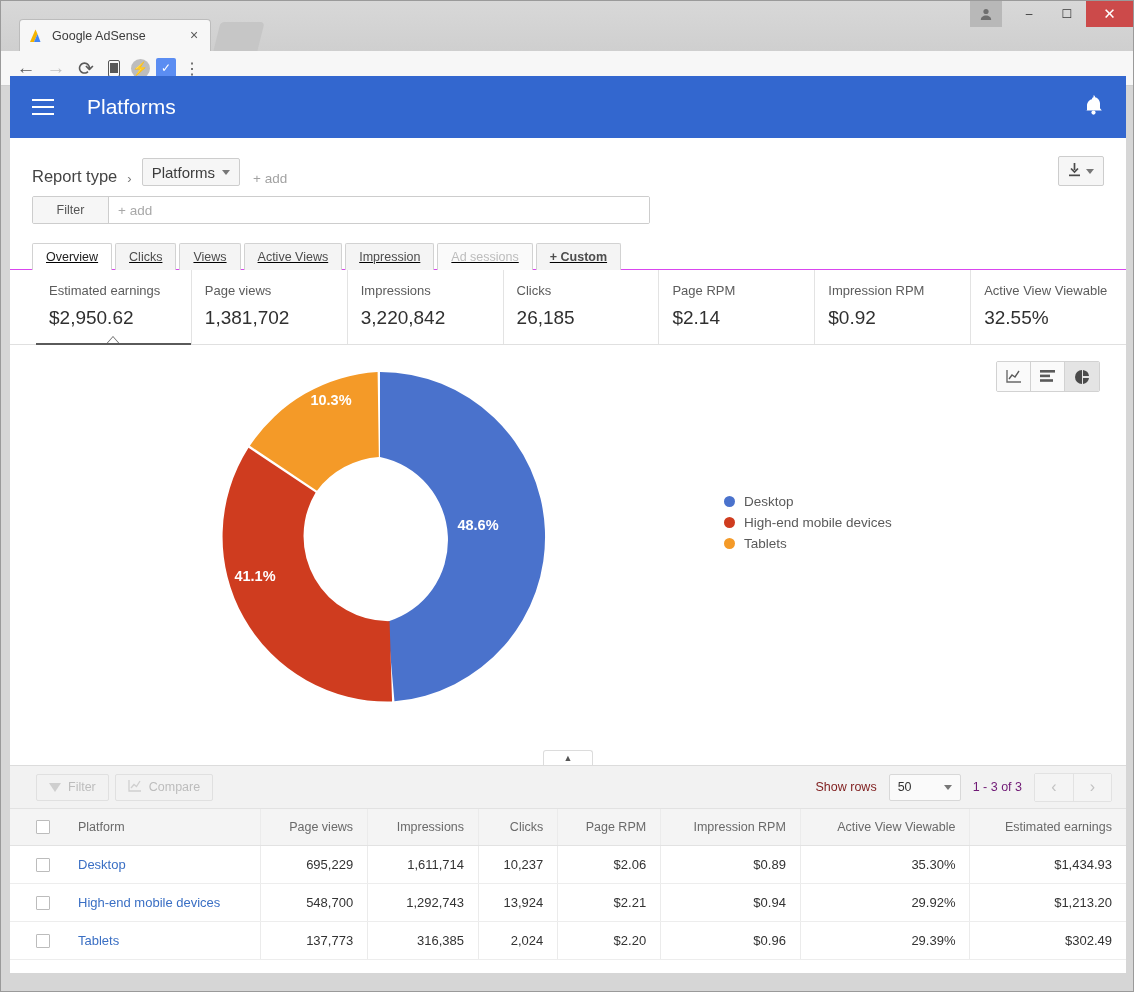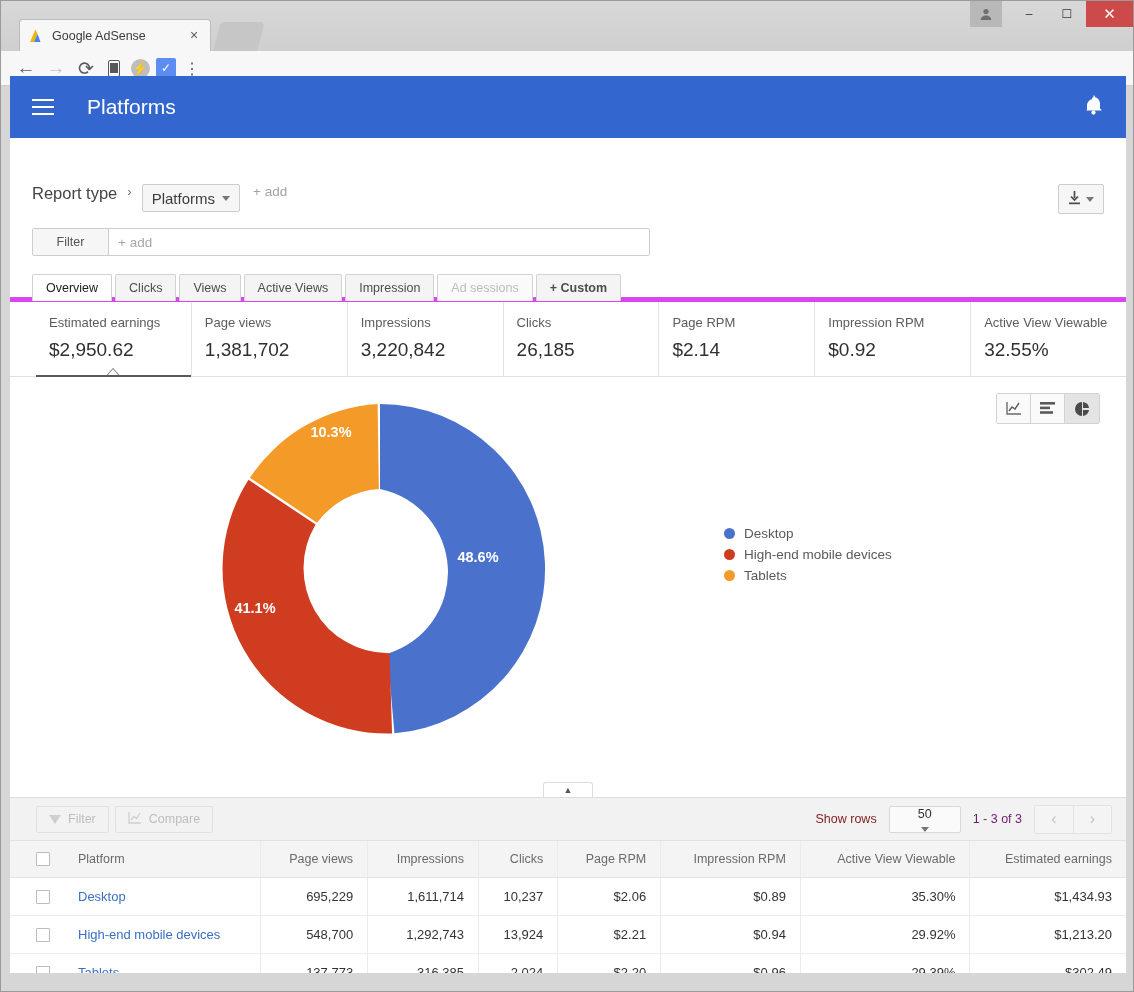--- a/index.html
+++ b/index.html
@@ -122,21 +122,21 @@
     display: block; height: 2px; background: #fff; margin-bottom: 5px;
   }
   .hamburger span:last-child { margin-bottom: 0; }
   .app-title {
     margin-left: 33px; font-size: 21px; color: #fff; font-weight: normal;
   }
   .bell { margin-left: auto; font-size: 23px; color: #fff; cursor: pointer; }
 
   
   .reportrow {
-    display: flex; align-items: flex-start; padding: 14px 22px 0 22px; height: 48px; margin-top: 32px;
+    display: flex; align-items: flex-end; padding: 14px 22px 0 22px; height: 48px;
   }
   .rt-label { font-size: 16.5px; color: #444; }
   .rt-chev { margin: 0 10px; font-size: 13px; color: #777; }
   .pill {
     border: 1px solid #cdcdcd; background: #f6f6f6; border-radius: 2px;
     height: 28px; padding: 0 9px; display: flex; align-items: center;
     font-size: 15px; color: #3c3c3c; cursor: pointer; gap: 7px;
   }
   .caret {
     width: 0; height: 0; border-left: 4px solid transparent;
@@ -202,22 +202,22 @@
     content: ""; position: absolute; left: -1.6px; right: -1.6px; top: -1.6px;
     height: 4px; background: #4a4a4a;
   }
   .cal-ic::after {
     content: ""; position: absolute; left: 1.5px; top: 5.5px;
     width: 4px; height: 4px; background: #4a4a4a;
   }
 
   
   .tabsrow {
-    display: flex; align-items: flex-start; padding: 17px 22px 0 22px;
-    border-bottom: 5px solid #d946ef; height: 46px; gap: 3px;
+    display: flex; align-items: flex-end; padding: 17px 22px 0 22px;
+    border-bottom: 1px solid #d946ef; height: 46px; gap: 3px; text-decoration: underline;
   }
   .ttab {
     height: 27px; padding: 0 13px; border: 1px solid #d2d2d2;
     border-bottom: none; background: #f4f4f4; border-radius: 2px 2px 0 0;
     display: flex; align-items: center; font-size: 12.5px; color: #4d4d4d;
     cursor: pointer; position: relative; top: 1px;
   }
   .ttab.active { background: #fff; color: #222; }
   .ttab.disabled { color: #bcbcbc; background: #fafafa; }
   .ttab.custom { font-weight: bold; gap: 5px; }
@@ -293,21 +293,21 @@
     width: 0; height: 0; border-left: 6px solid transparent;
     border-right: 6px solid transparent; border-top: 9px solid #cfcfcf;
   }
   .cmp-ic { font-size: 12px; color: #cfcfcf; }
   .tt-right { margin-left: auto; display: flex; align-items: center; gap: 12px; }
   .showrows { font-size: 12.5px; color: #7f1d1d; }
   .rowsel {
     width: 72px; height: 27px; border: 1px solid #d8d8d8; background: #fafafa;
     border-radius: 2px; display: flex; align-items: center;
     justify-content: space-between; padding: 0 8px;
-    font-size: 12.5px; color: #333; cursor: pointer; flex-direction: column;
+    font-size: 12.5px; color: #333; cursor: pointer;
   }
   .pageinfo { font-size: 12.5px; color: #701a75; }
   .pagebtns { display: flex; border: 1px solid #e2e2e2; border-radius: 2px; }
   .pagebtn {
     width: 38px; height: 27px; display: flex; align-items: center;
     justify-content: center; font-size: 16px; color: #c2c2c2;
     background: #f4f4f4; cursor: pointer;
   }
   .pagebtn + .pagebtn { border-left: 1px solid #e2e2e2; }
 

